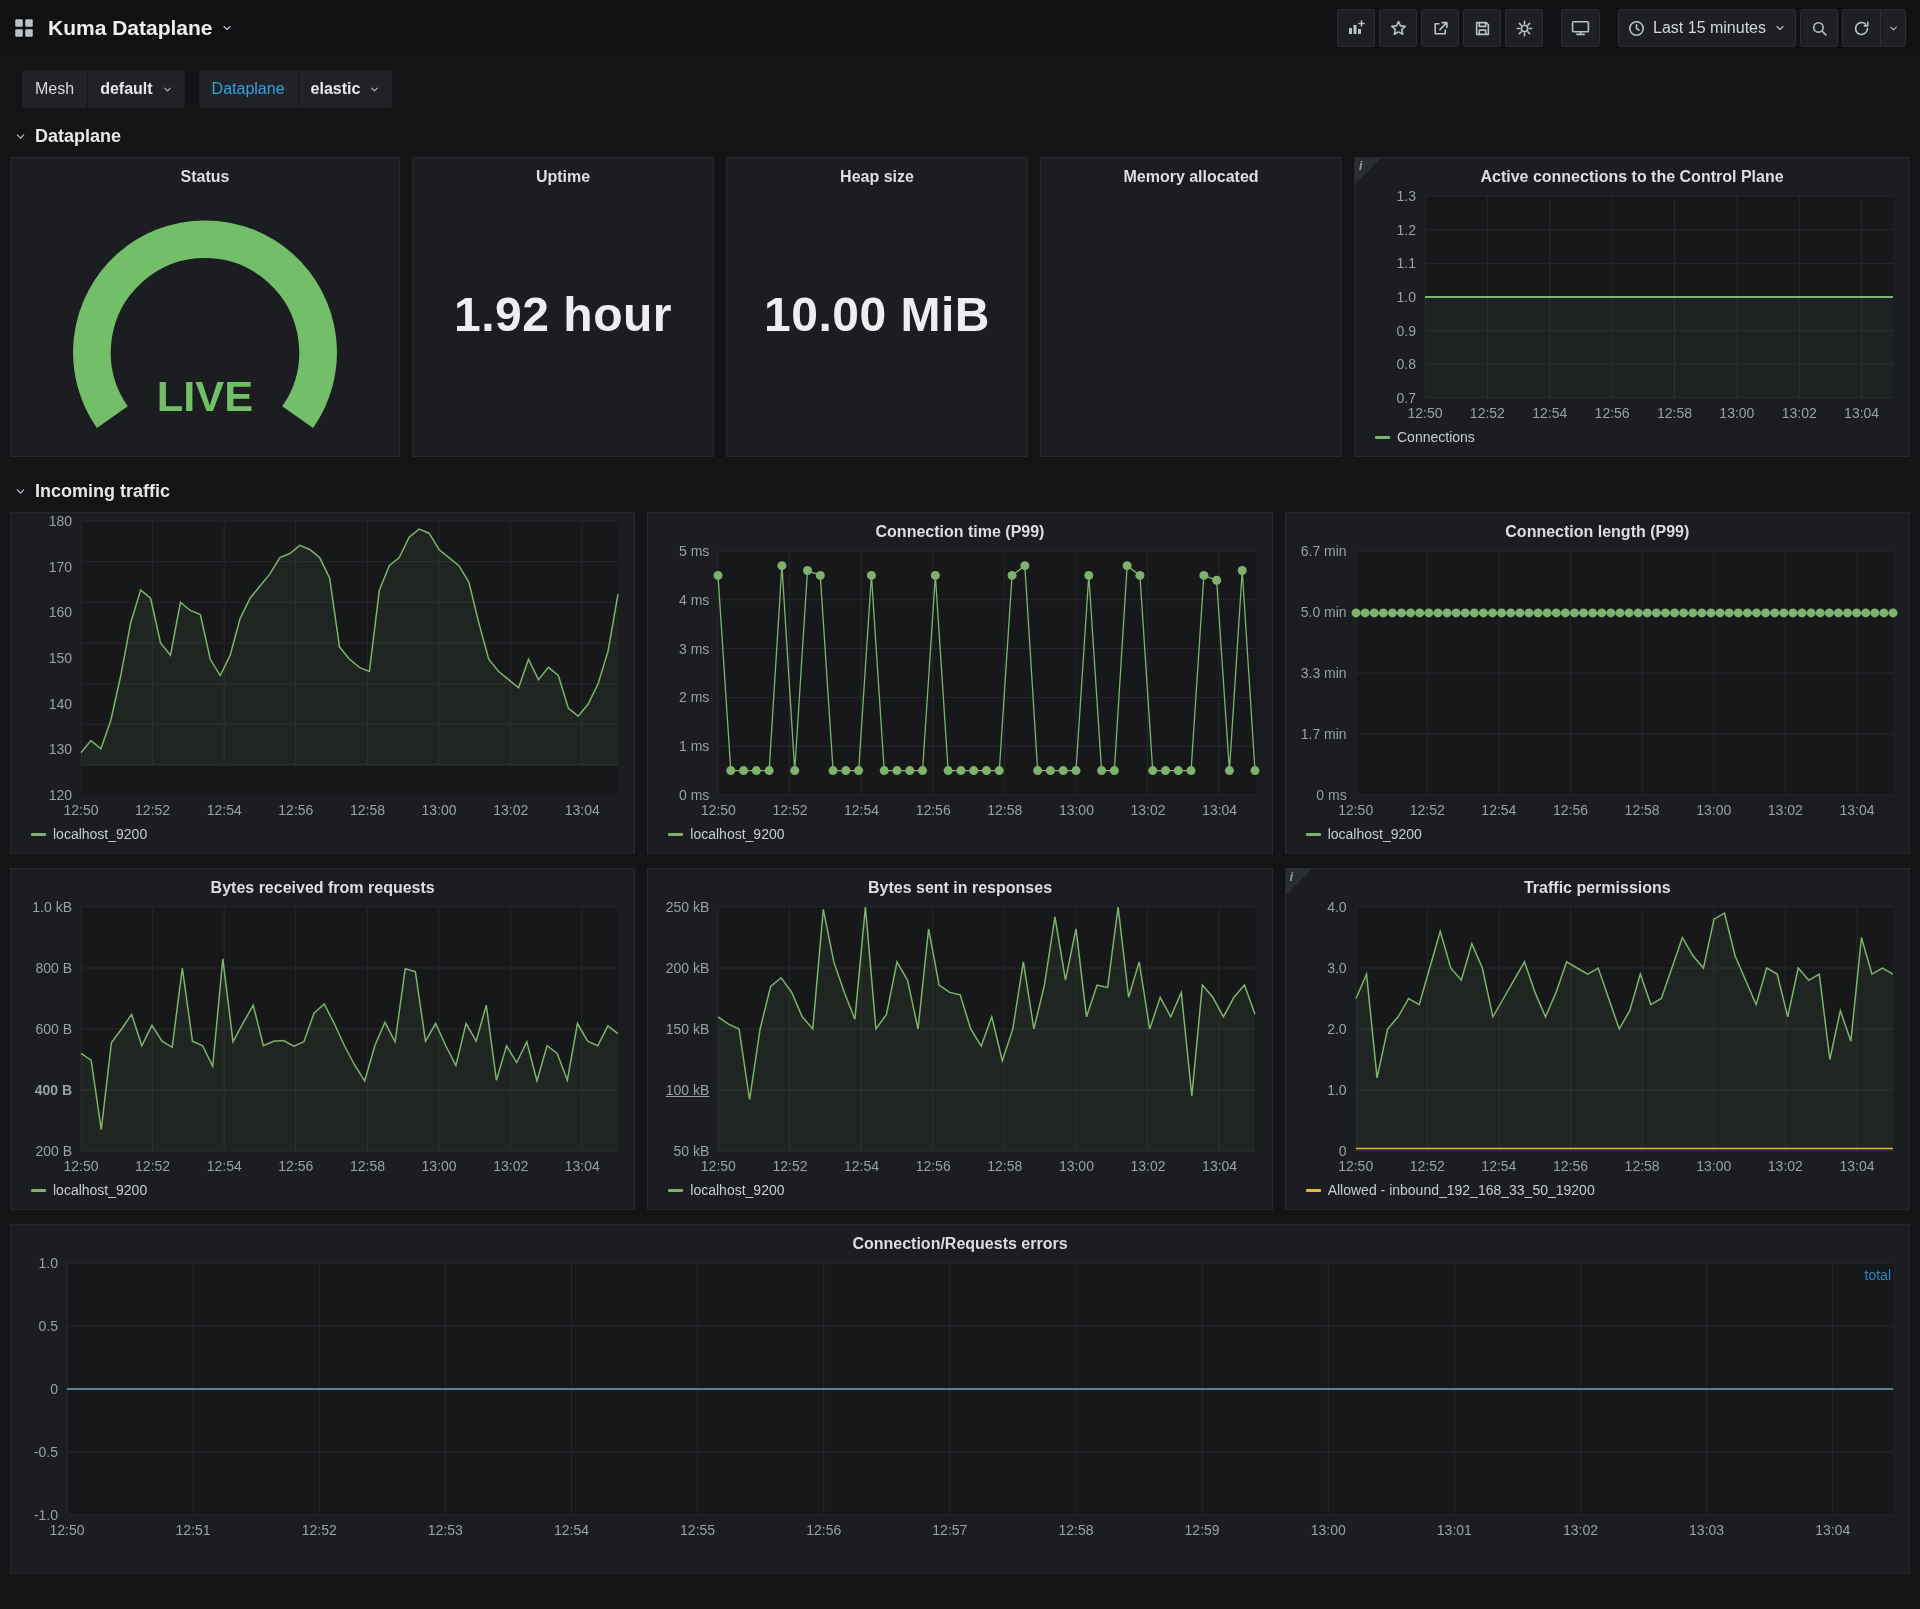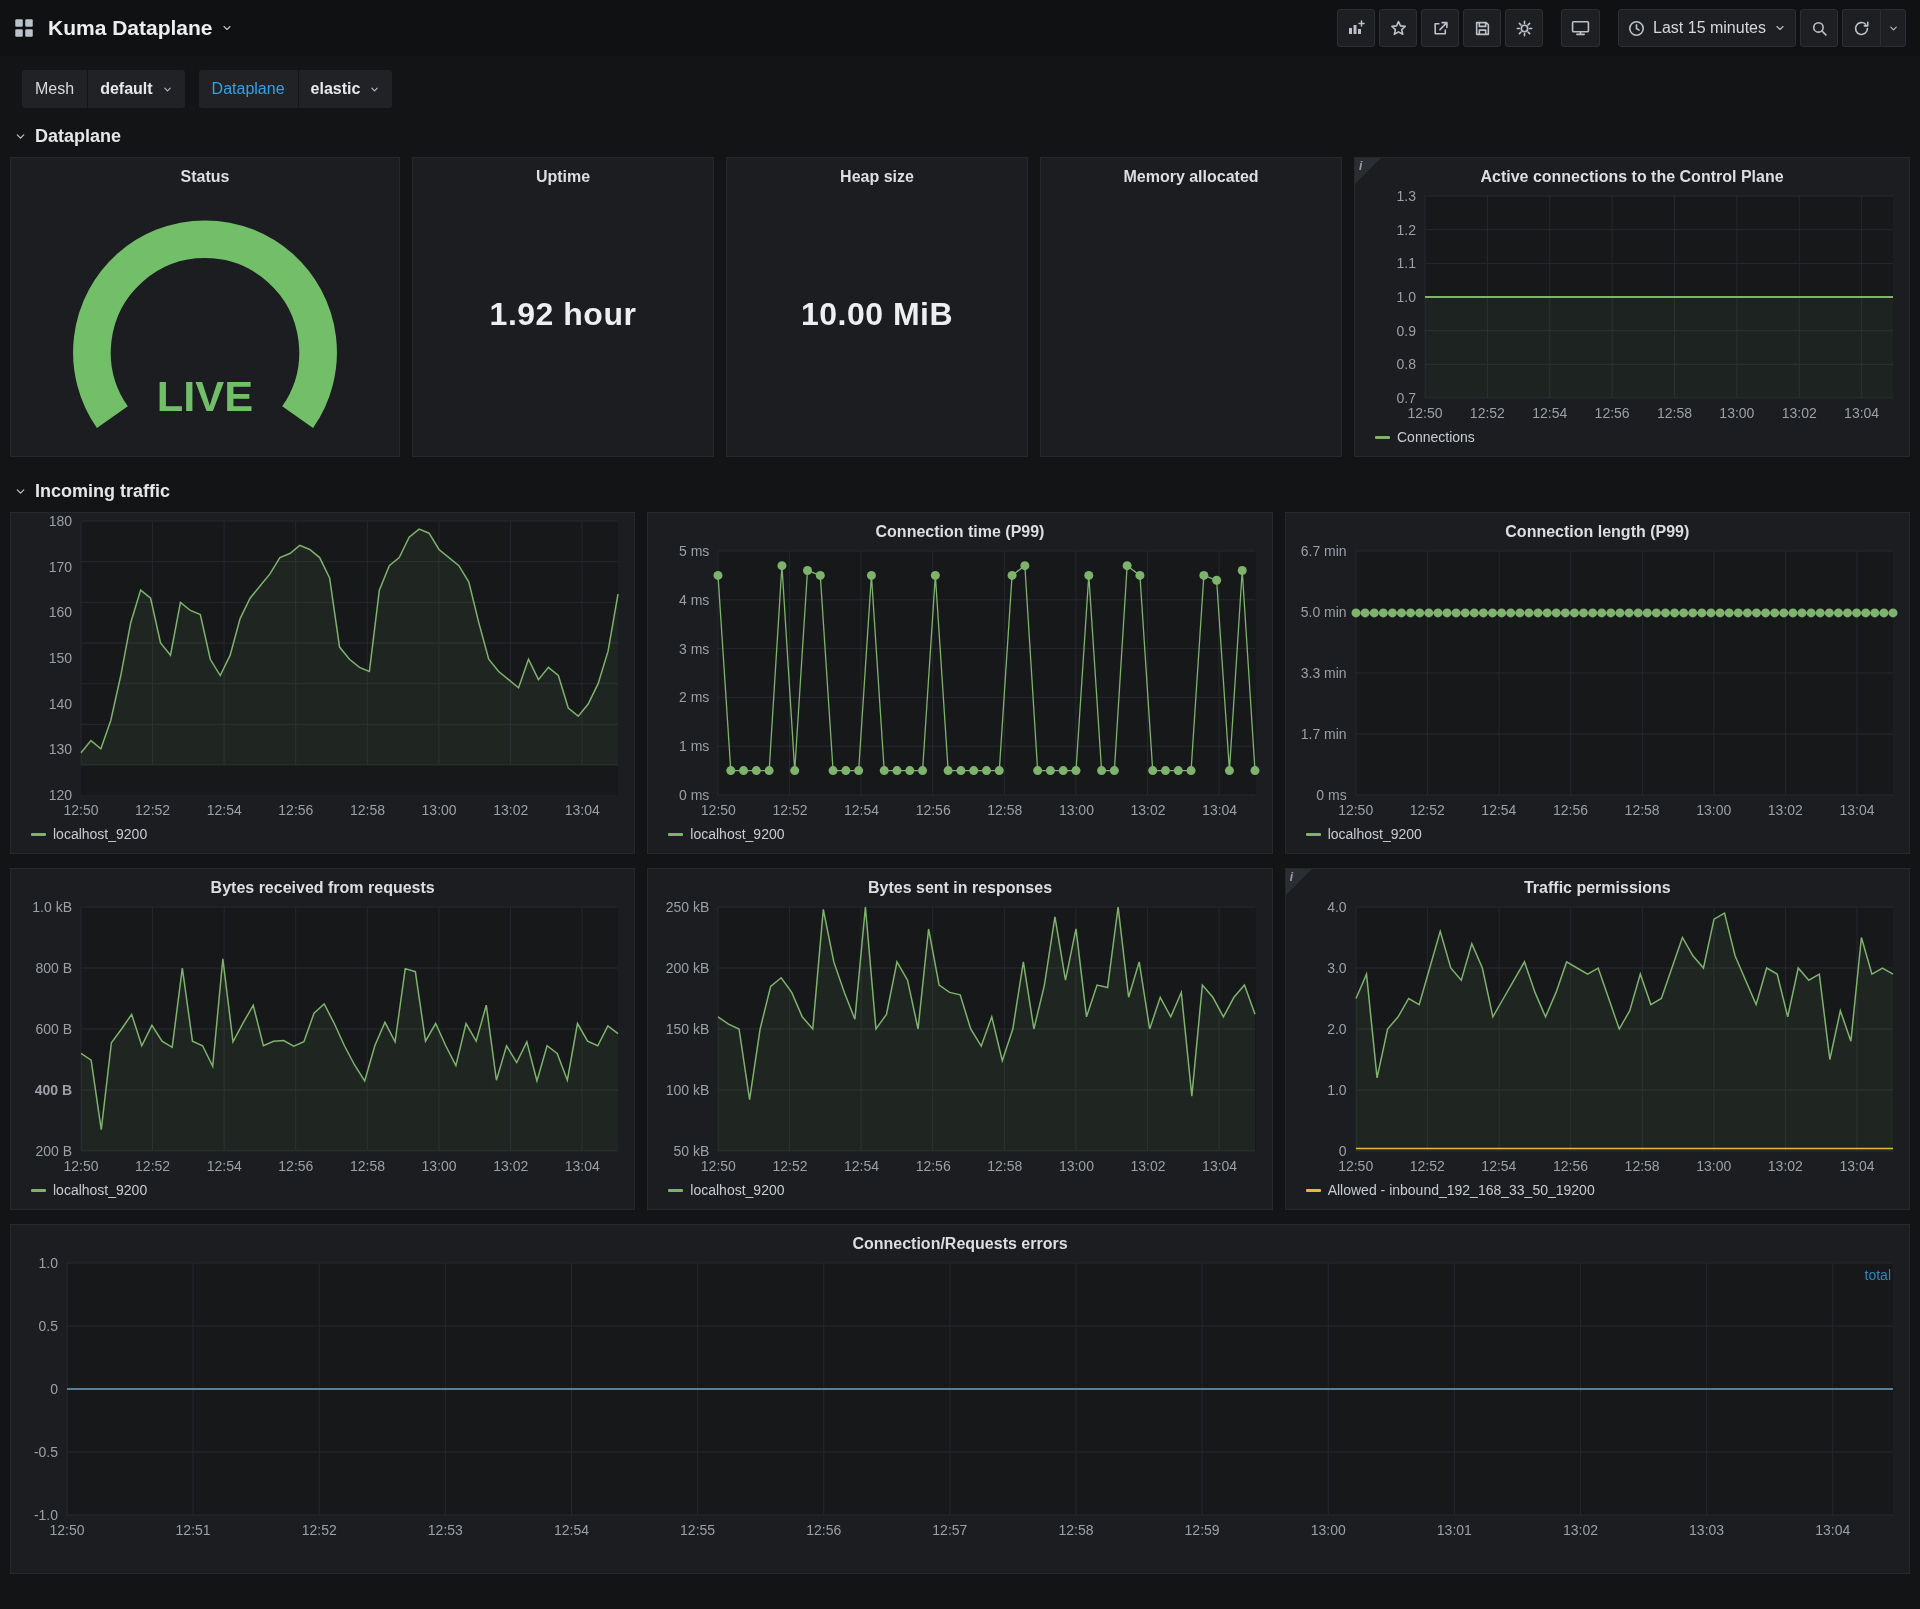--- a/index.html
+++ b/index.html
@@ -34,21 +34,21 @@
   .section-header{display:flex;align-items:center;gap:8px;padding:10px 2px 10px 4px;font-size:18px;font-weight:700;color:#e4e6e8;cursor:pointer}
   .row1{display:grid;grid-template-columns:390px 302px 302px 302px 1fr;gap:12px;height:300px;margin-bottom:14px}
   .row3{display:grid;grid-template-columns:repeat(3,1fr);gap:12px;height:342px;margin-bottom:14px}
   .rowfull{height:350px;margin-bottom:10px}
   .rowfull .panel{height:100%}
 
   
   .panel{background:#1b1d20;border:1px solid #26282c;position:relative;display:flex;flex-direction:column;min-width:0}
   .panel-title{flex:none;text-align:center;font-size:16px;font-weight:700;color:#dcdee1;padding:10px 6px 2px;white-space:nowrap;overflow:hidden;cursor:pointer}
   .stat-body{flex:1;display:flex;align-items:center;justify-content:center;padding-bottom:16px}
-  .stat-value{font-size:32px;font-weight:700;color:#eceef0;letter-spacing:.5px}
+  .stat-value{font-size:48px;font-weight:700;color:#eceef0;letter-spacing:.5px}
   .gauge-wrap{flex:1;display:flex;align-items:flex-end;justify-content:center}
   .info-corner{position:absolute;top:0;left:0;width:0;height:0;border-top:26px solid #2a2d31;border-right:26px solid transparent;cursor:pointer}
   .info-corner span{position:absolute;top:-25px;left:4px;font-size:12px;font-style:italic;font-weight:700;color:#9aa0a6}
 
   
   .chart{flex:1 1 auto;min-height:0;display:flex;flex-direction:column;padding:8px 16px 0 8px}
   .plot-row{flex:1;display:flex;min-height:0}
   .y-axis{width:62px;position:relative;flex:none}
   .y-axis.narrow{width:48px}
   .ytick{position:absolute;right:9px;transform:translateY(-50%);font-size:14px;color:#9aa0a6;white-space:nowrap}
@@ -615,21 +615,21 @@
     </div>
 
     <div class="panel">
       <div class="panel-title">Bytes sent in responses</div>
       <div class="chart">
         <div class="plot-row">
             <div class="y-axis">
               <div class="ytick" style="top: 0%;">250 kB</div>
               <div class="ytick" style="top: 25%;">200 kB</div>
               <div class="ytick" style="top: 50%;">150 kB</div>
-              <div class="ytick" style="top: 75%;">100 kB</div>
+              <div class="ytick" style="top: 75%; text-decoration: underline;">100 kB</div>
               <div class="ytick" style="top: 100%;">50 kB</div>
             </div>
             <div class="plot">
               <svg width="537" height="244" style="overflow: visible;">
                 <line x1="0" y1="0" x2="537" y2="0" class="grid"></line>
                 <line x1="0" y1="61" x2="537" y2="61" class="grid"></line>
                 <line x1="0" y1="122" x2="537" y2="122" class="grid"></line>
                 <line x1="0" y1="183" x2="537" y2="183" class="grid"></line>
                 <line x1="0" y1="244" x2="537" y2="244" class="grid"></line>
                 <line x1="0" y1="0" x2="0" y2="244" class="grid"></line>

